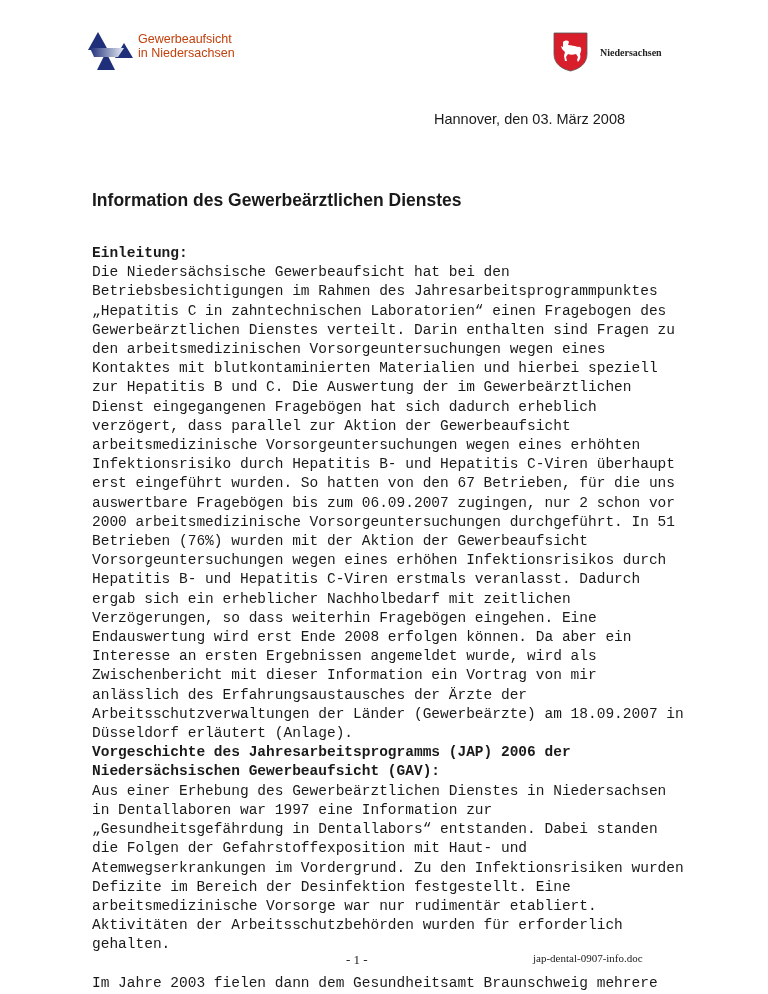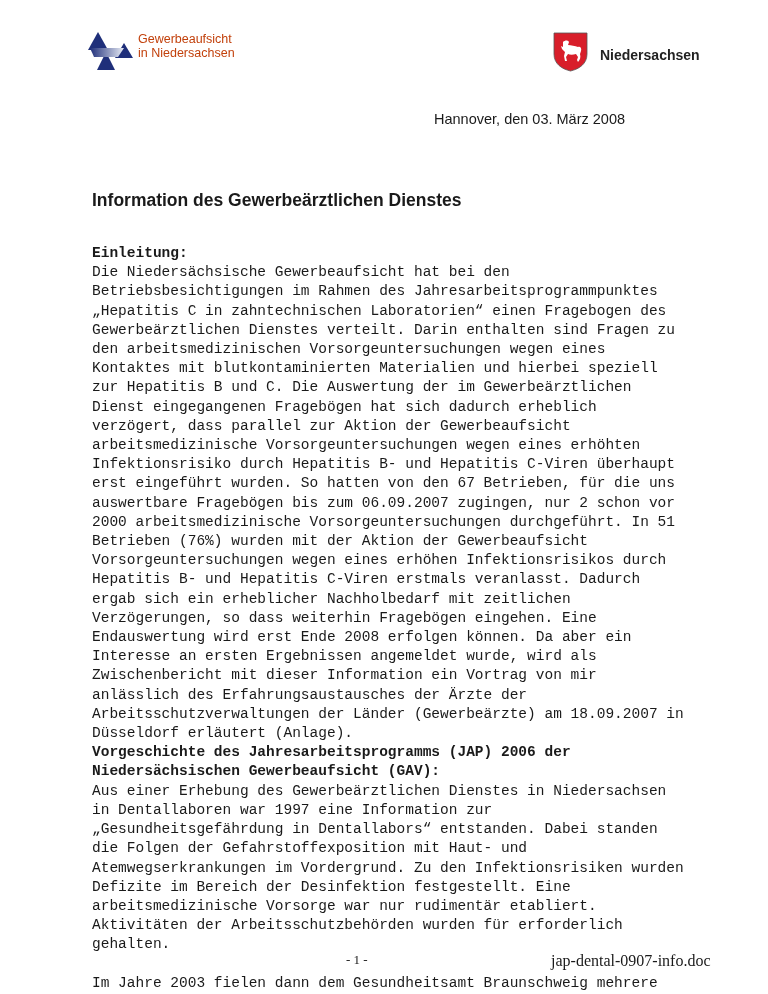--- a/index.html
+++ b/index.html
@@ -1,31 +1,31 @@
 <!DOCTYPE html>
 <html><head>
   <meta charset="utf-8">
   <style>
     html, body { margin: 0; padding: 0; background: #ffffff; }
     body { width: 768px; height: 994px; position: relative; overflow: hidden; font-family: "Liberation Sans", sans-serif; color: #1a1a1a; }
     .logo-left { position: absolute; left: 84px; top: 30px; width: 56px; height: 42px; }
     .logo-left-text { position: absolute; left: 138px; top: 33px; font-size: 12.5px; line-height: 13.5px; color: #c2410c; }
     .logo-right { position: absolute; left: 553px; top: 32px; width: 35px; height: 40px; }
-    .logo-right-text { position: absolute; left: 600px; top: 47px; font-size: 14px; font-weight: bold; color: #222; }
+    .logo-right-text { position: absolute; left: 600px; top: 47px; font-size: 10px; font-weight: bold; color: #222; font-family: Liberation Serif, serif; }
     .date { position: absolute; left: 434px; top: 111px; font-size: 14.5px; }
     .doc-title { position: absolute; left: 92px; top: 190px; font-size: 17.5px; font-weight: bold; margin: 0; text-align: right; }
     .main { position: absolute; left: 92px; top: 244px; width: 600px; }
     .main-heading { font-size: 17.5px; font-weight: bold; line-height: 21.5px; margin: 0; }
     .subheading { font-size: 14.5px; line-height: 19px; margin: 0; }
     .section { margin-top: 0; font-family: Liberation Mono, monospace; }
     .section-title { font-size: 14.5px; font-weight: bold; line-height: 19.2px; margin: 0; }
     .para { font-size: 14.5px; line-height: 19.2px; margin: 0; }
     .para-gap { margin-top: 19px; }
     .footer-page { position: absolute; left: 346px; top: 952px; font-family: "Liberation Serif", serif; font-size: 13px; }
-    .footer-file { position: absolute; left: 551px; top: 952px; font-family: "Liberation Serif", serif; font-size: 16px; }
+    .footer-file { position: absolute; left: 533px; top: 952px; font-family: "Liberation Serif", serif; font-size: 11px; }
   </style>
 </head>
 <body>
 
 <svg class="logo-left" viewBox="0 0 56 42">
   <defs>
     <linearGradient id="bandGrad" x1="0" y1="0" x2="1" y2="0">
       <stop offset="0" stop-color="#1f2f7a"></stop>
       <stop offset="1" stop-color="#e8ecf5"></stop>
     </linearGradient>

